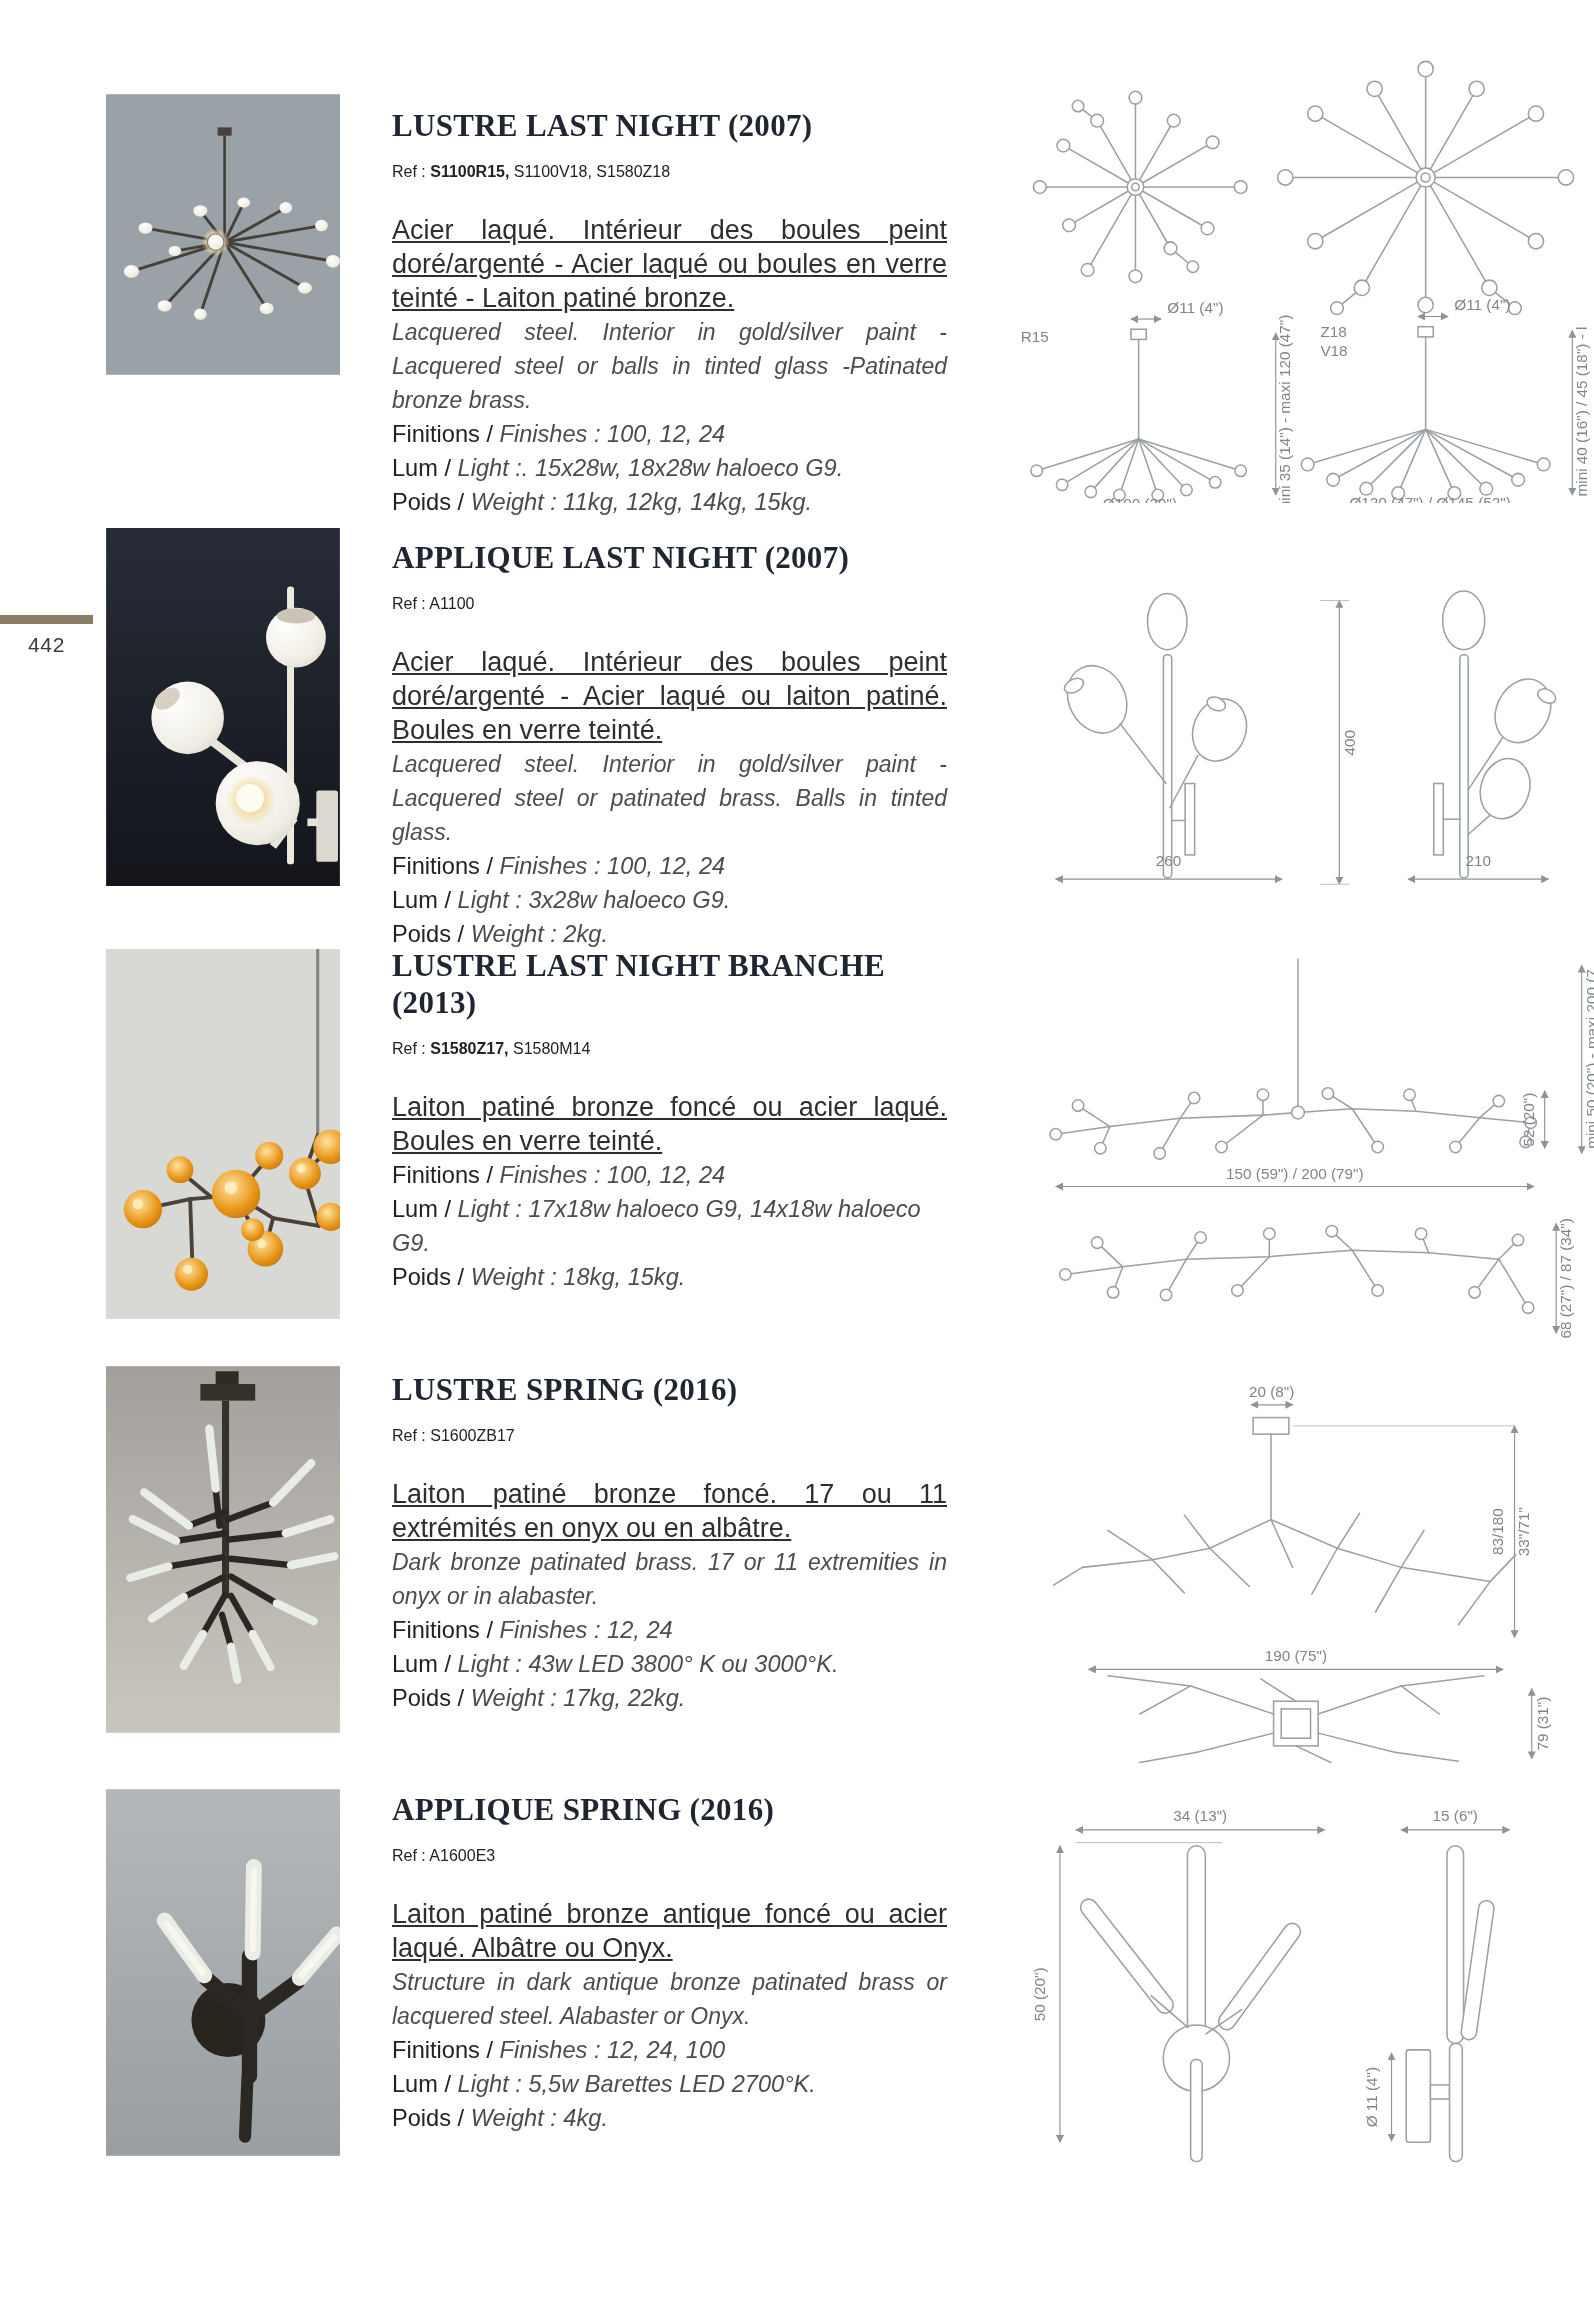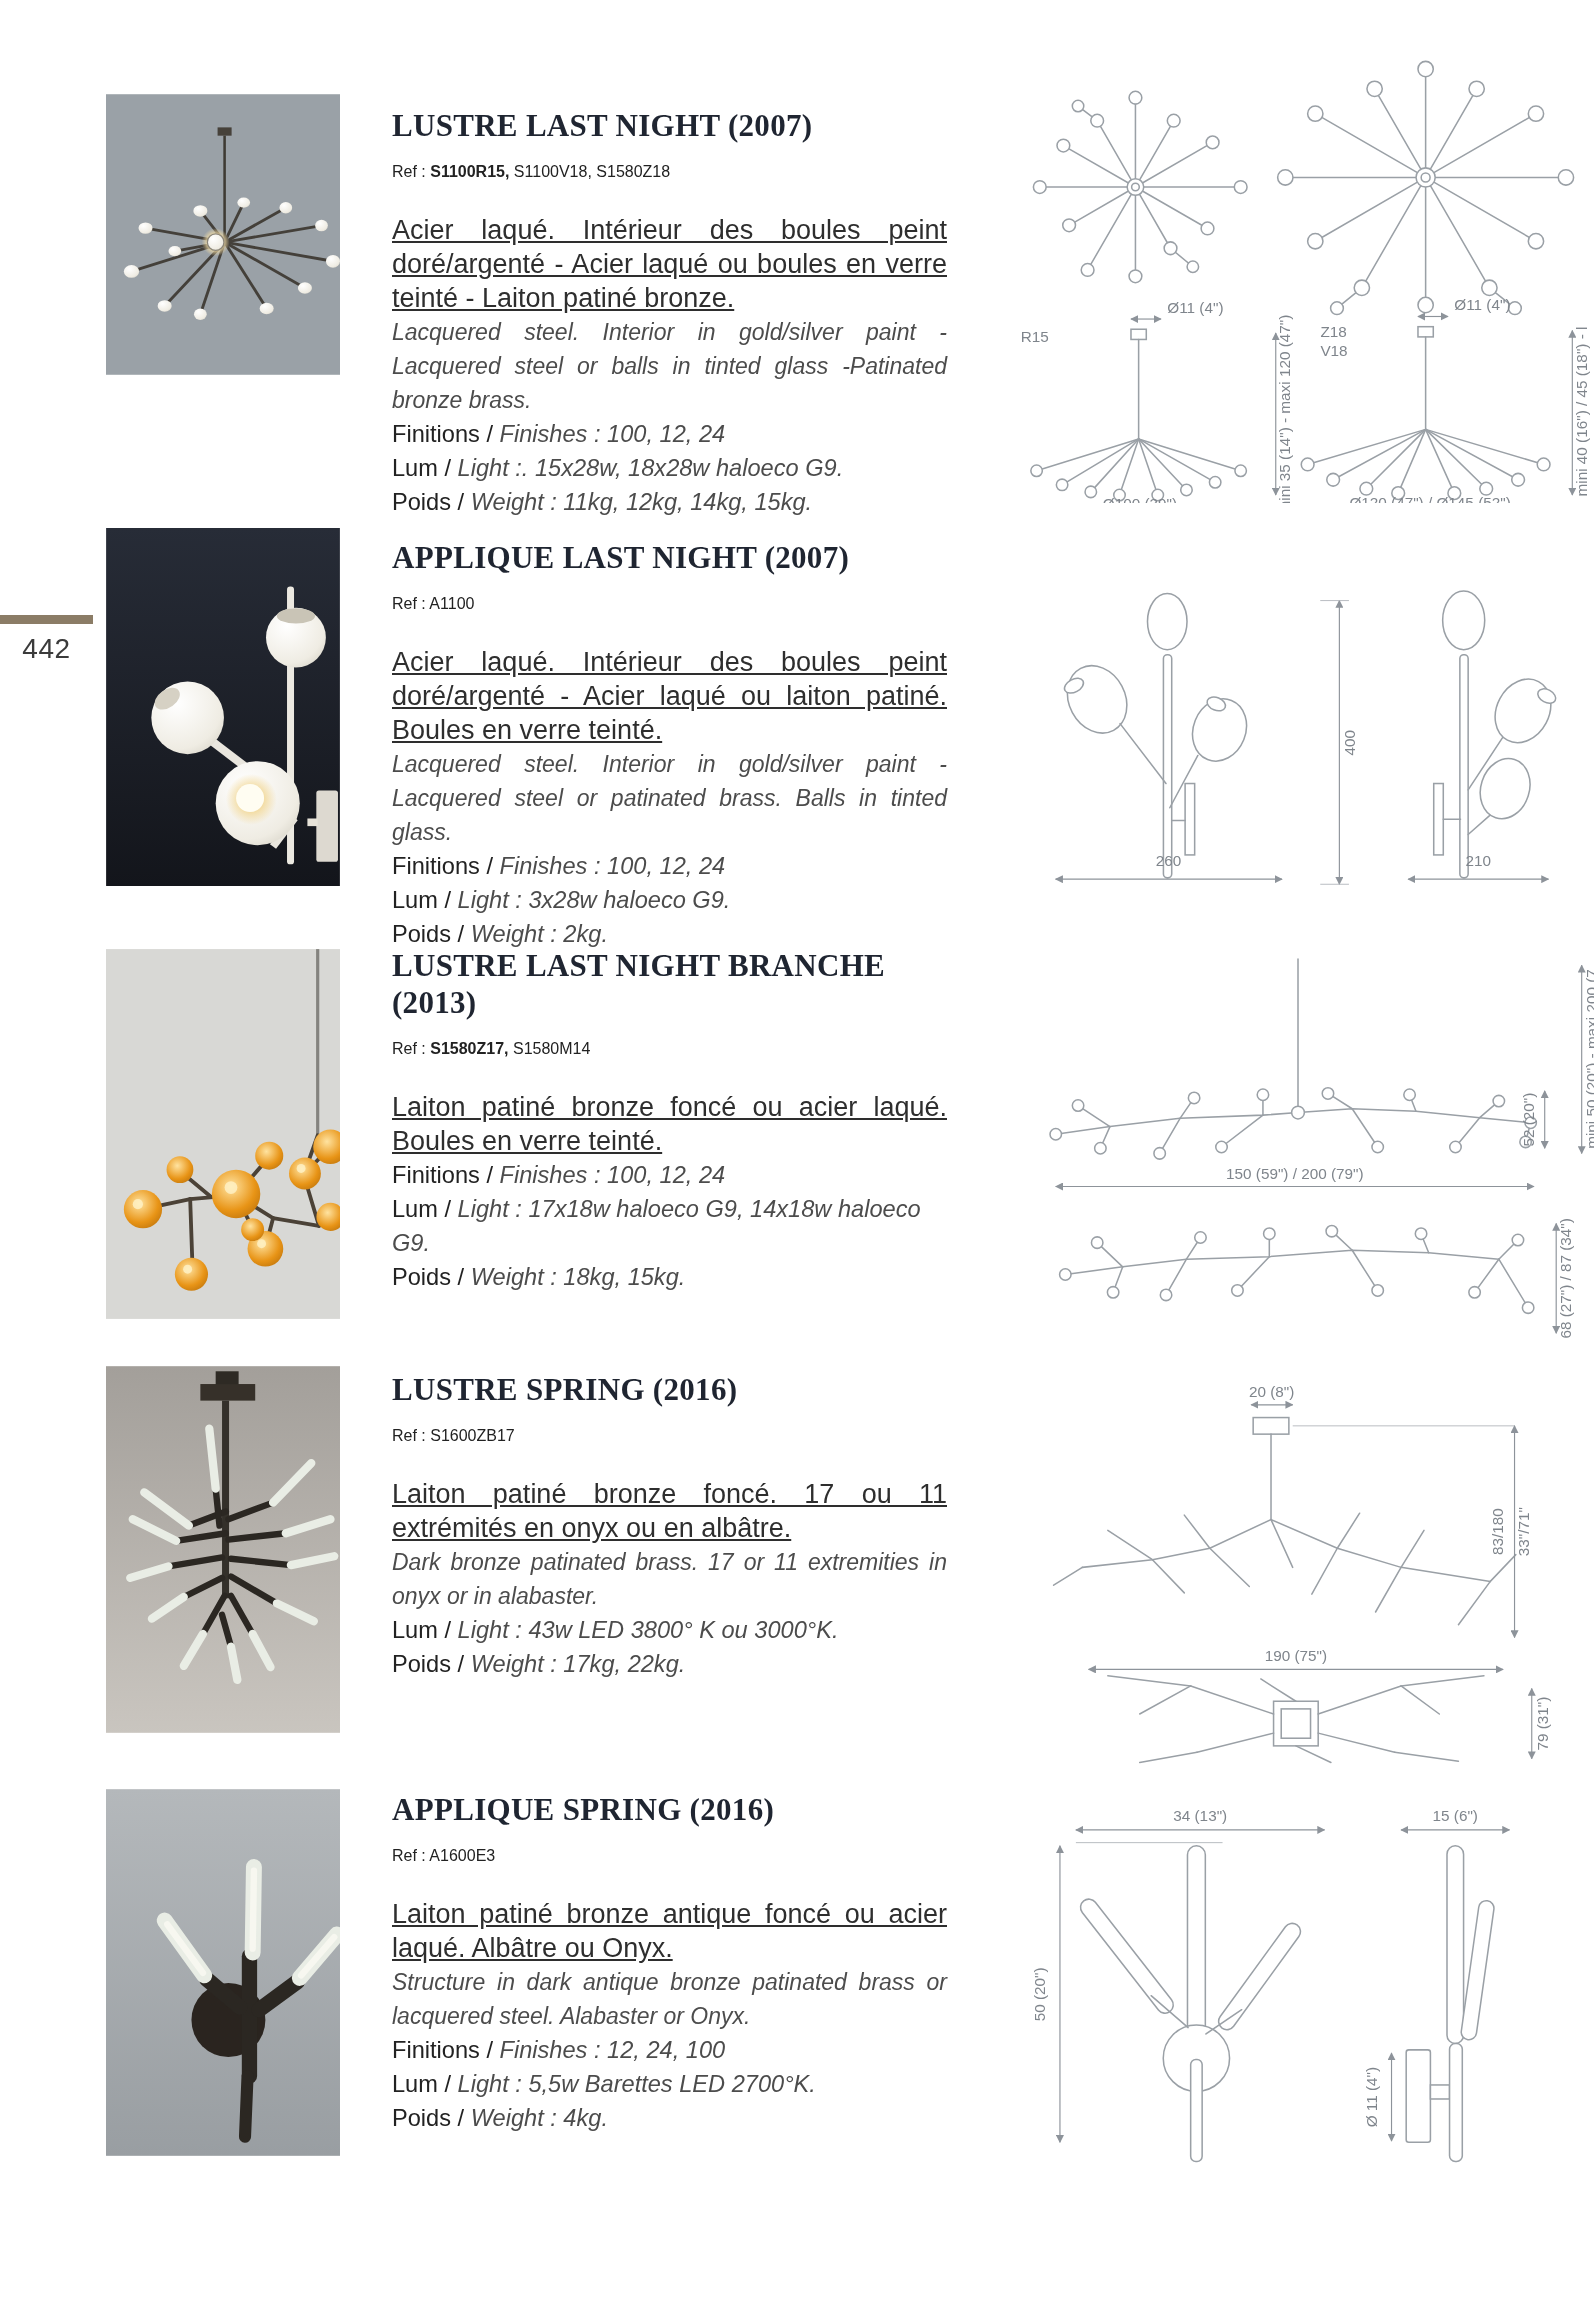--- a/index.html
+++ b/index.html
@@ -1,20 +1,20 @@
 <!DOCTYPE html>
 <html style="font-size:10.2px"><head>
 <meta charset="utf-8">
 <style>
   html,body{margin:0;padding:0;background:#ffffff;}
   .page{position:relative;width:1594px;height:2319px;background:#ffffff;overflow:hidden;
         font-family:"Liberation Sans",sans-serif;}
   .accent-bar{position:absolute;left:0;top:615px;width:93px;height:9px;background:#8b7c66;}
   .pagenum{position:absolute;left:0;top:633px;width:93px;text-align:center;
-           font-size:28px;color:#3b3b3b;letter-spacing:0.6px;}
+           font-size:21px;color:#3b3b3b;letter-spacing:0.6px;}
   .photo{position:absolute;left:106px;width:234px;display:block;}
   .textcol{position:absolute;left:392px;width:555px;color:#2f2f2f;}
   .ttl{font-family:"Liberation Serif",serif;font-weight:700;font-size:31px;line-height:37px;
        color:#1f2531;margin:0 0 11.5px 0;letter-spacing:0.3px;}
   .ref{font-size:16px;color:#222;margin:0 0 25.5px 0;line-height:32px;}
   .ref b{font-weight:700;}
   .fr{font-size:27px;line-height:34px;color:#2e2e2e;text-align:justify;margin:0;text-decoration:underline;}
   .en{font-size:23px;line-height:34px;color:#4c4c4c;font-style:italic;text-align:justify;margin:0;}
   .spec{font-size:23.6px;line-height:34px;margin:0;color:#222;}
   .spec .val{font-style:italic;color:#4c4c4c;}
@@ -481,20 +481,21 @@
       <line x1="268" y1="372" x2="326" y2="400"></line>
         <line x1="196" y1="440" x2="206" y2="492"></line>
     </g>
   </svg>
 
   <div class="textcol" style="top:1371px">
     <h2 class="ttl">LUSTRE SPRING (2016)</h2>
     <p class="ref"><span>Ref : </span><b></b><span>S1600ZB17</span></p>
     <p class="fr">Laiton patiné bronze foncé. 17 ou 11 extrémités en onyx ou en albâtre.</p>
     <p class="en">Dark bronze patinated brass. 17 or 11 extremities in onyx or in alabaster.</p>
+    <p class="spec"><span>Finitions / </span><span class="val">Finishes : 12, 24</span></p>
     <p class="spec"><span>Lum / </span><span class="val">Light : 43w LED 3800° K ou 3000°K.</span></p>
     <p class="spec"><span>Poids / </span><span class="val">Weight : 17kg, 22kg.</span></p>
   </div>
 
   <svg class="drawing" style="left:993px;top:1357px" width="593" height="408" viewBox="0 0 930 640">
 
     <line x1="405" y1="75" x2="470" y2="75" class="dim" marker-start="url(#ar)" marker-end="url(#ar)"></line>
     <text class="dm" x="437" y="62" text-anchor="middle">20 (8")</text>
     <rect x="408" y="95" width="56" height="26" class="sf"></rect>
     <line x1="436" y1="121" x2="436" y2="255" class="s"></line>

